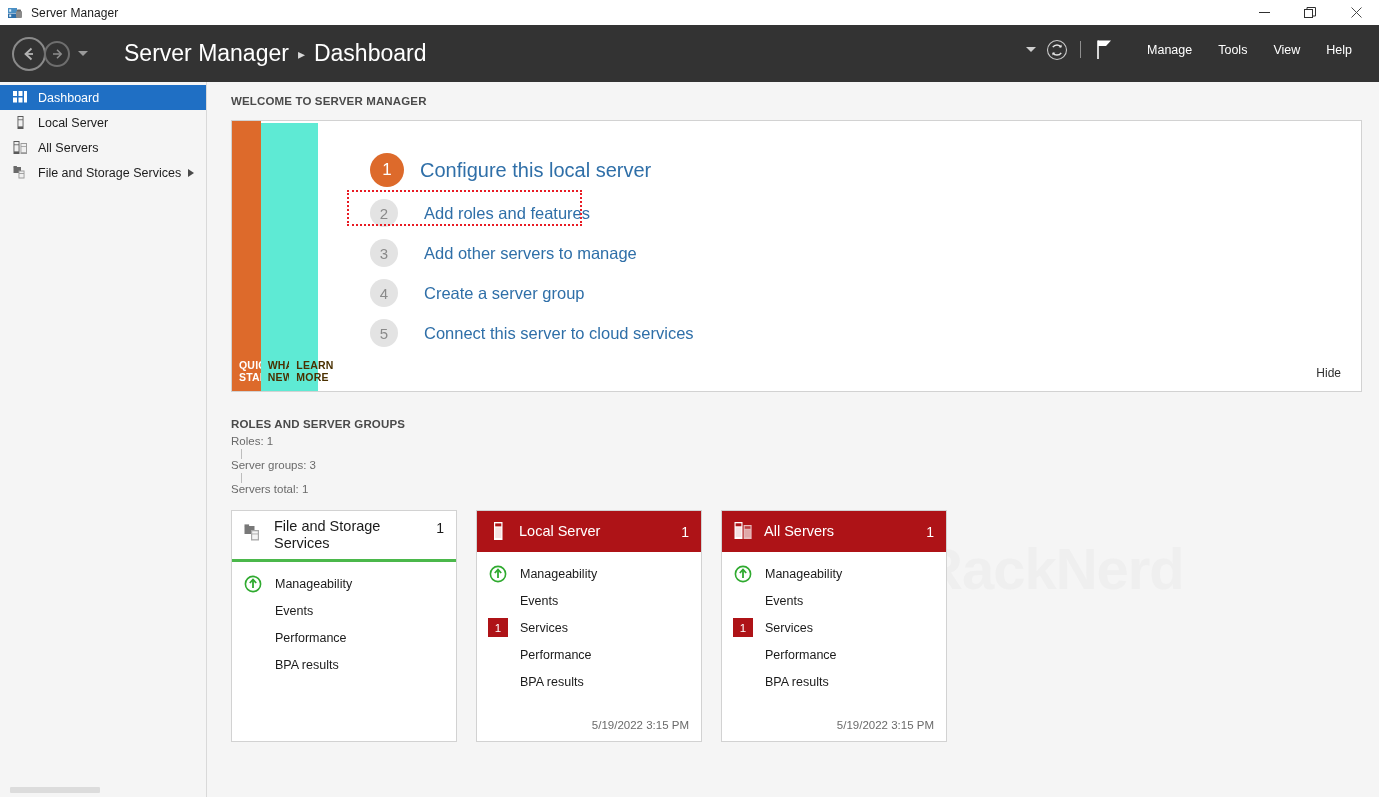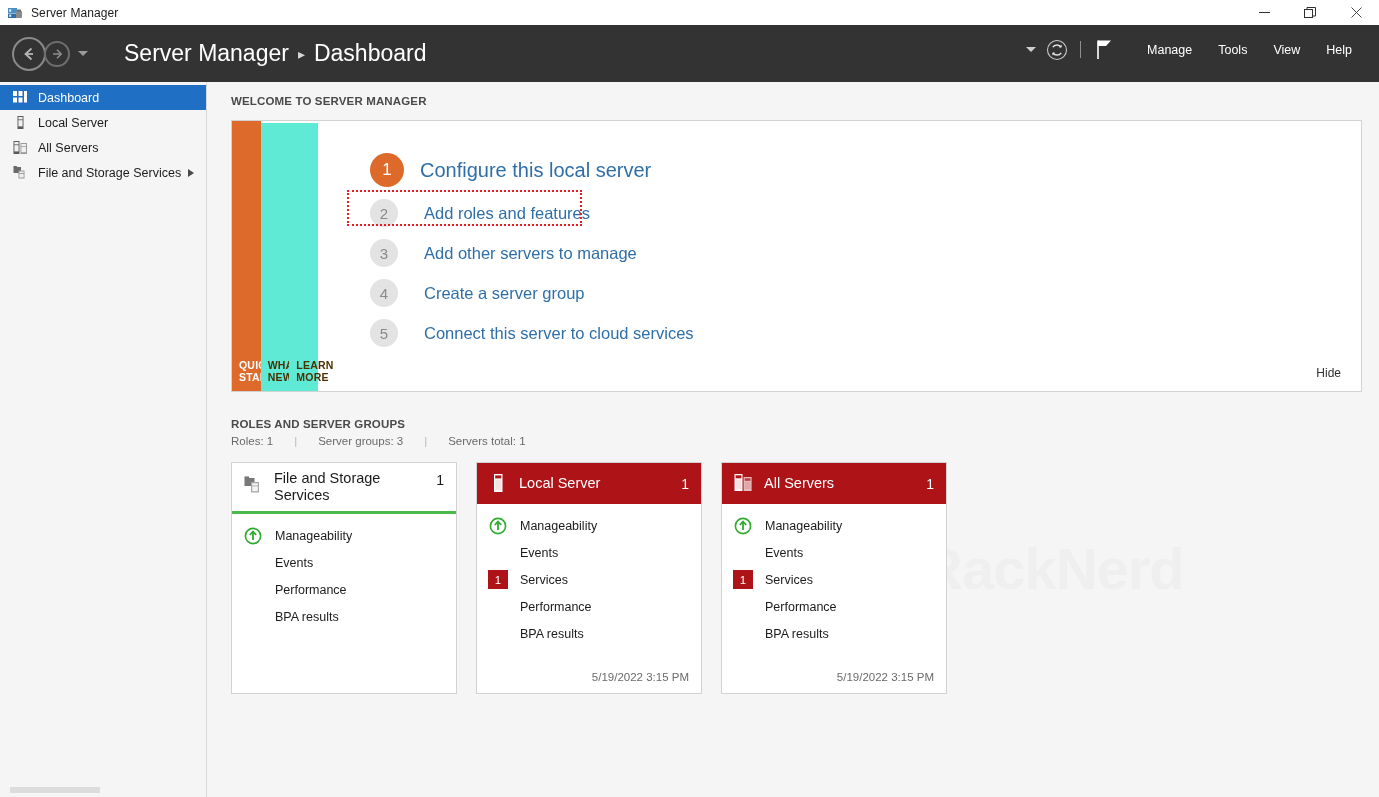--- a/index.html
+++ b/index.html
@@ -147,21 +147,21 @@
 
   .hide-link {
     position: absolute; right: 20px; bottom: 11px;
     font-size: 12px; color: #2f2f2f; text-align: right;
   }
 
   
   .roles-head { margin-top: 26px; }
   .roles-sub {
     margin-top: 5px; font-size: 11.5px; color: #6a6a6a;
-    display: flex; align-items: flex-start; gap: 12px;
+    display: flex; align-items: flex-start; gap: 0; flex-direction: column;
   }
   .roles-sub .pipe { margin: 0 9px; color: #b9b9b9; }
 
   .cards { display: flex; gap: 19px; margin-top: 15px; position: relative; }
   .card {
     width: 226px; height: 232px; background: #ffffff;
     border: 1px solid #d2d2d2; display: flex; flex-direction: column;
     position: relative; z-index: 2;
   }
   .card-head {

